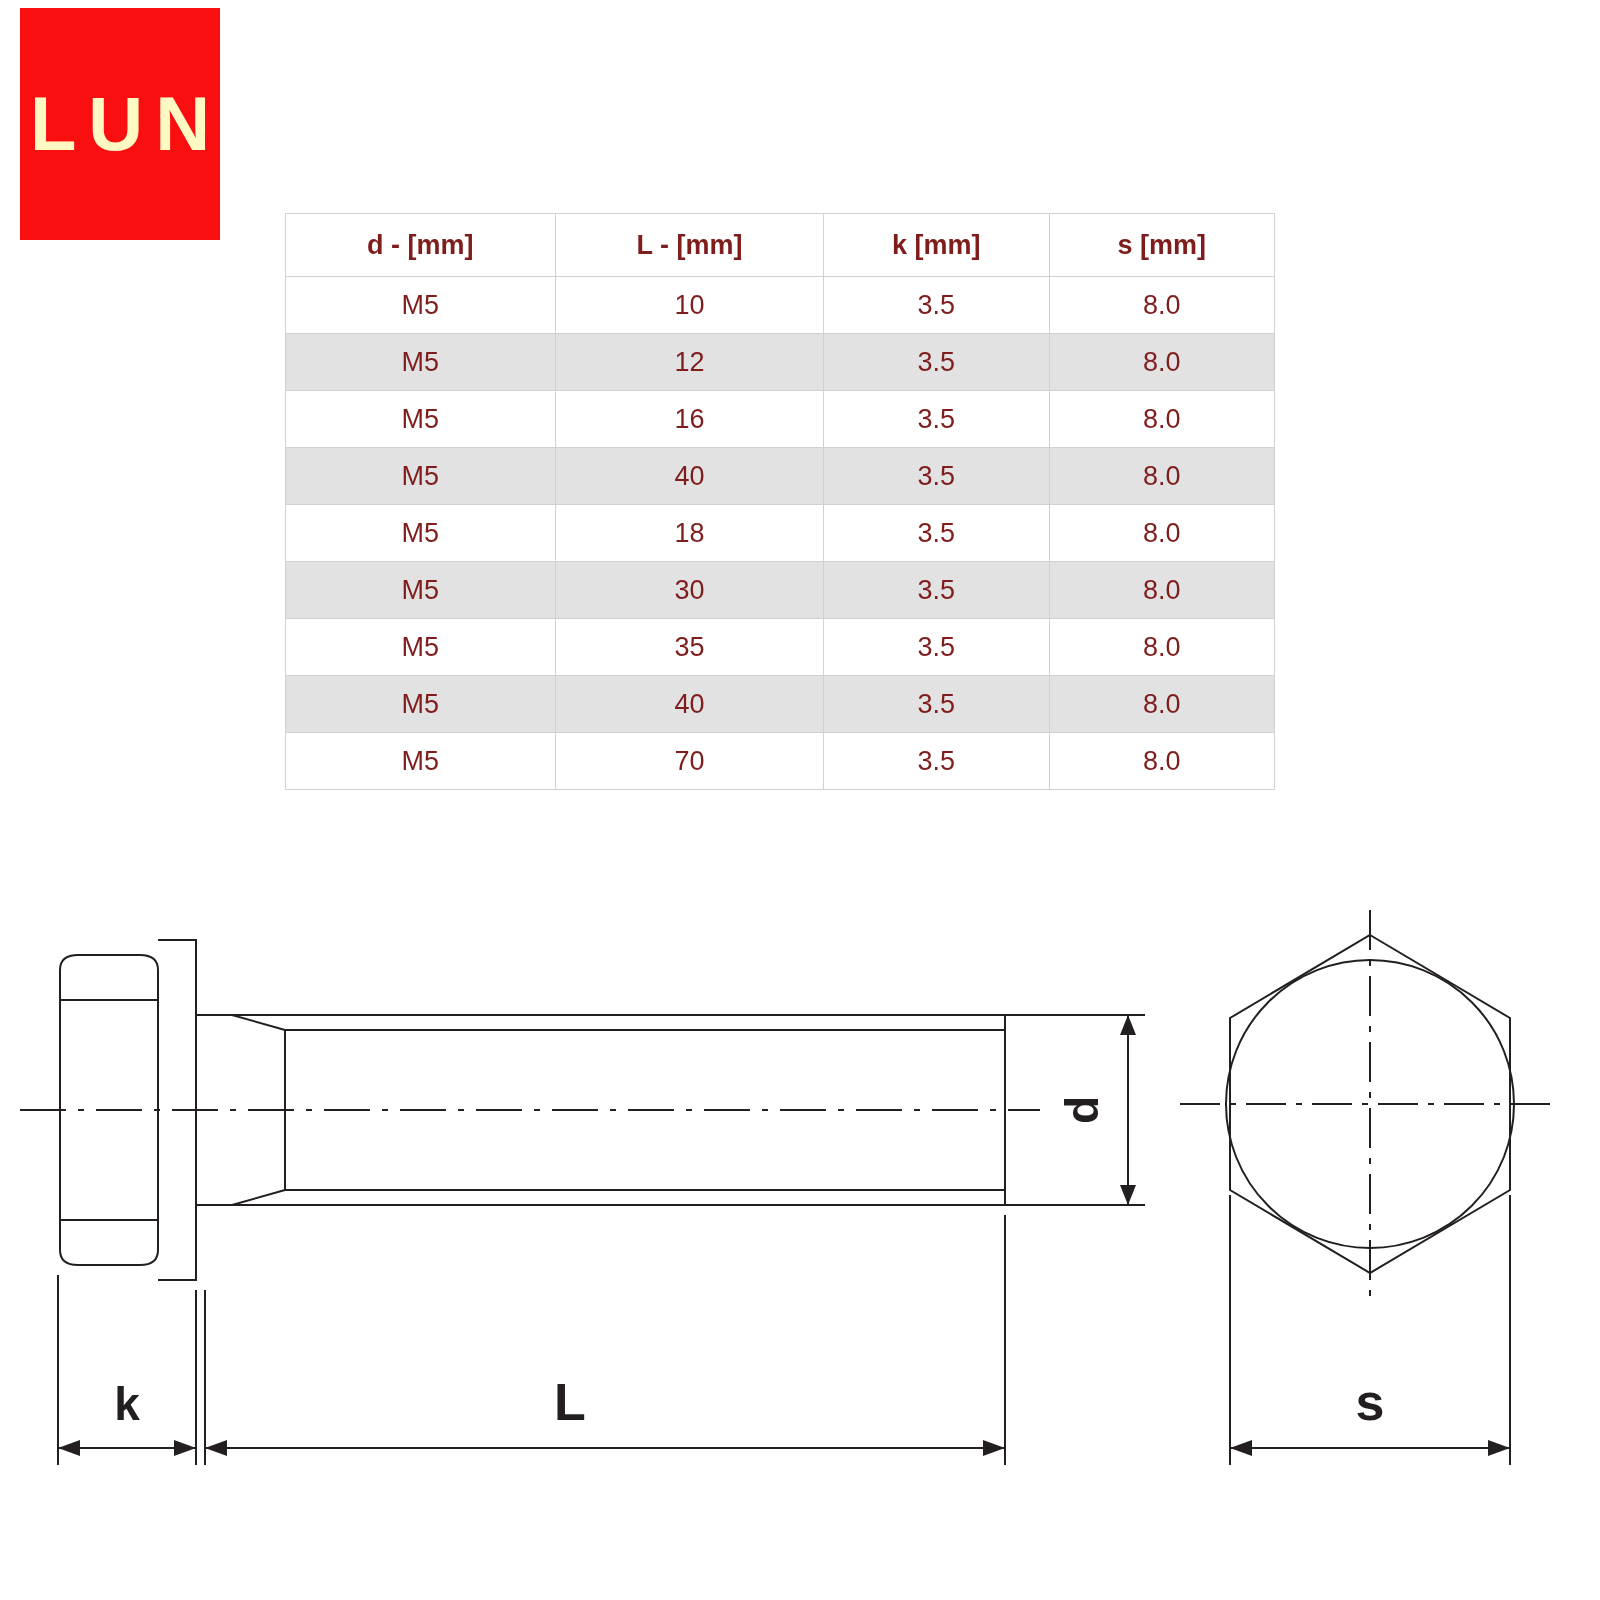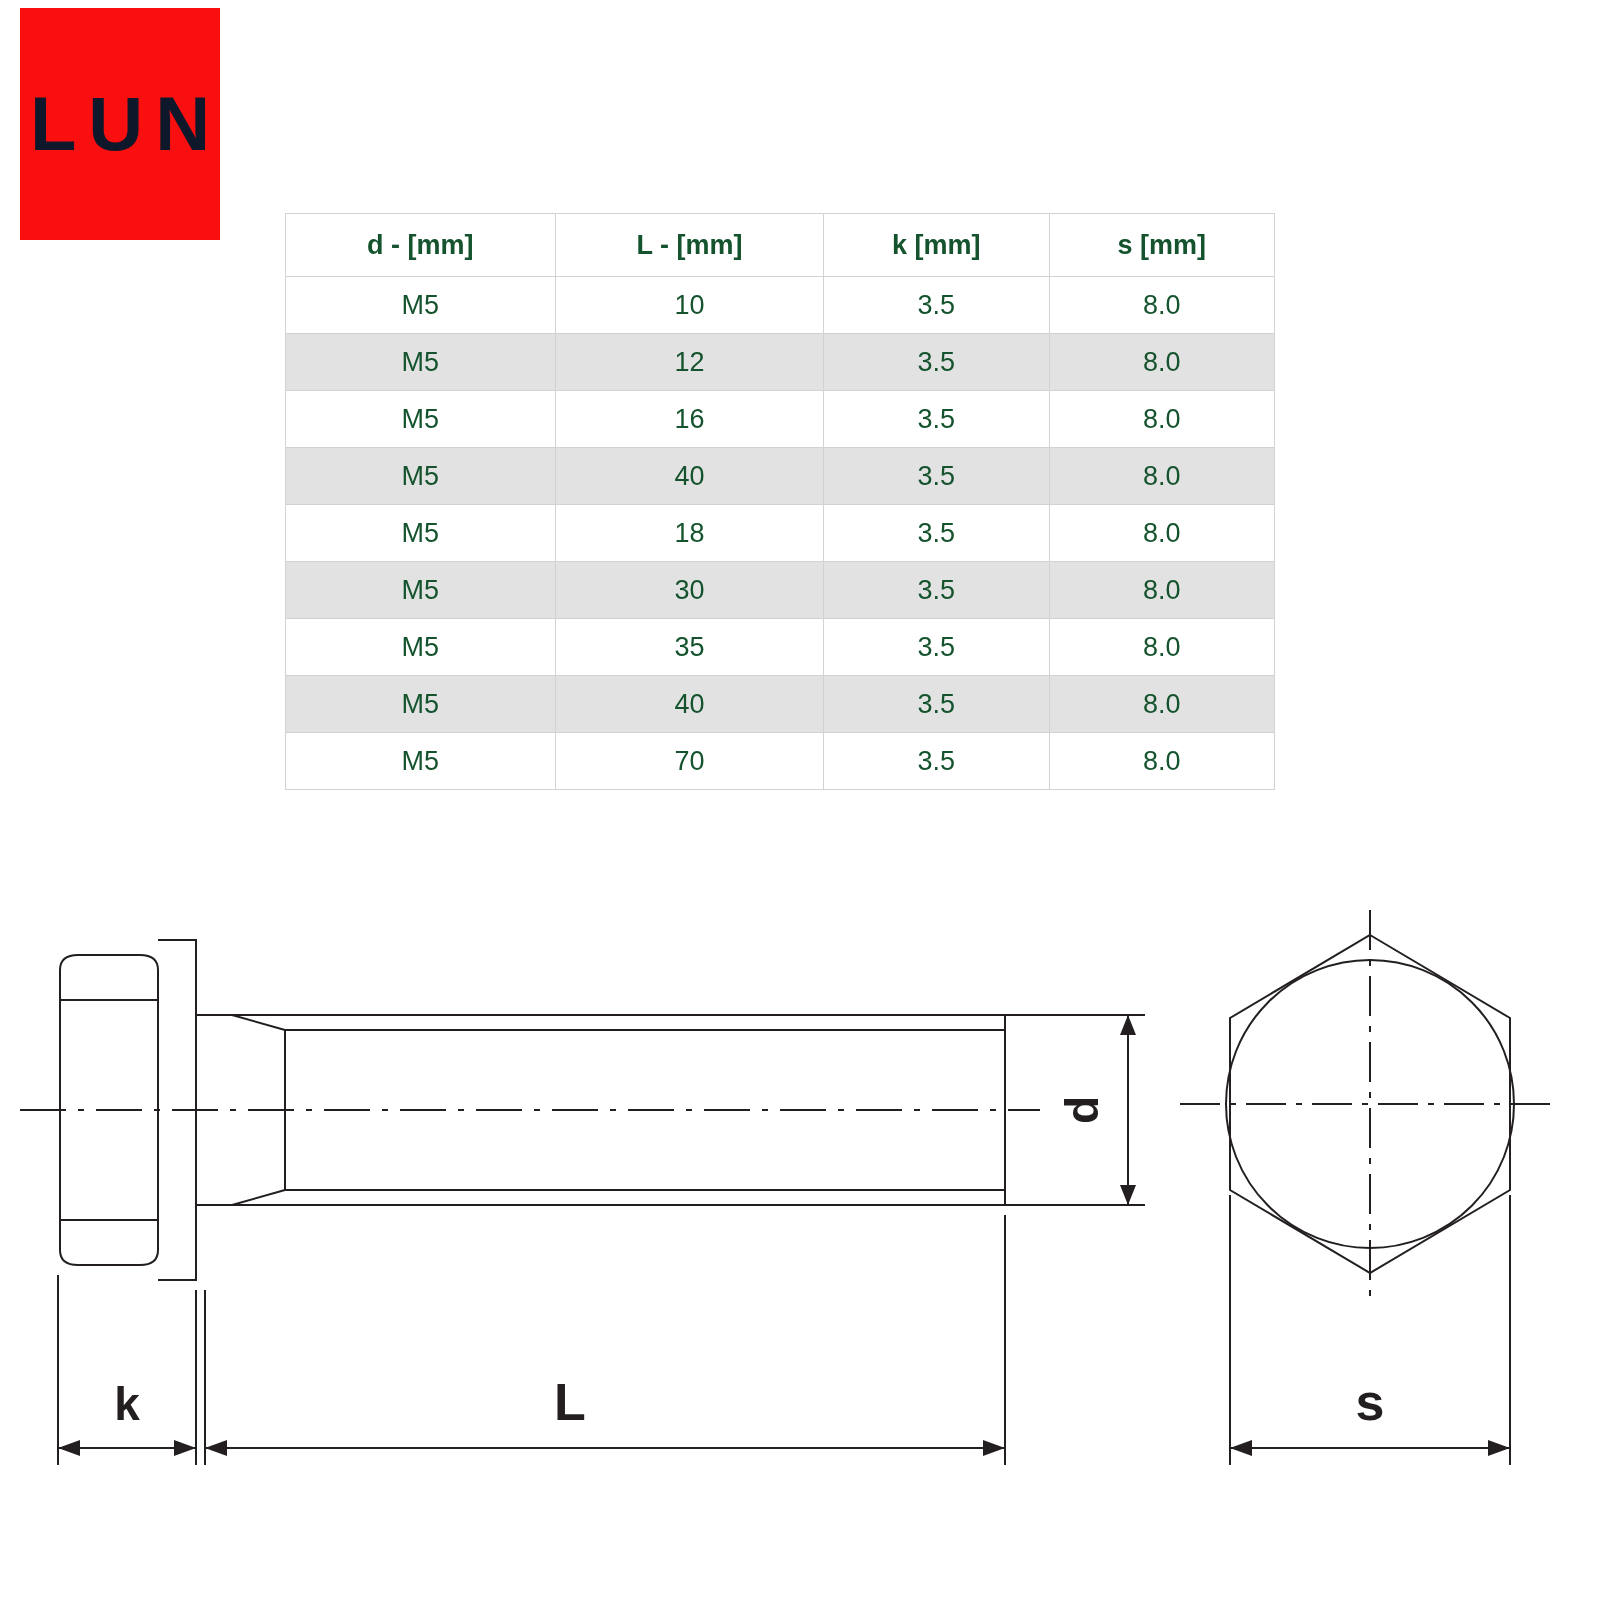--- a/index.html
+++ b/index.html
@@ -23,21 +23,21 @@
     top: 8px;
     width: 200px;
     height: 232px;
     background: #fa0f11;
     display: flex;
     flex-direction: column;
     align-items: center;
     justify-content: center;
   }
   #logo .line {
-    color: #0f172a;
+    color: #fef9c3;
     font-family: "Liberation Sans", sans-serif;
     font-weight: bold;
     font-size: 76px;
     letter-spacing: 12px;
     line-height: 1.12;
     text-indent: 12px;
   }
 
   
   #spec-table {
@@ -47,21 +47,21 @@
     width: 990px;
     border-collapse: collapse;
     font-size: 27px;
   }
   #spec-table th,
   #spec-table td {
     border: 1px solid #d2d2d2;
     text-align: center;
     height: 54px;
     font-weight: normal;
-    color: #14532d;
+    color: #7f1d1d;
   }
   #spec-table th {
     font-weight: bold;
     font-size: 27px;
     height: 60px;
   }
   #spec-table tbody tr:nth-child(even) td {
     background: #e2e2e2;
   }
   #spec-table tbody tr:nth-child(odd) td {

